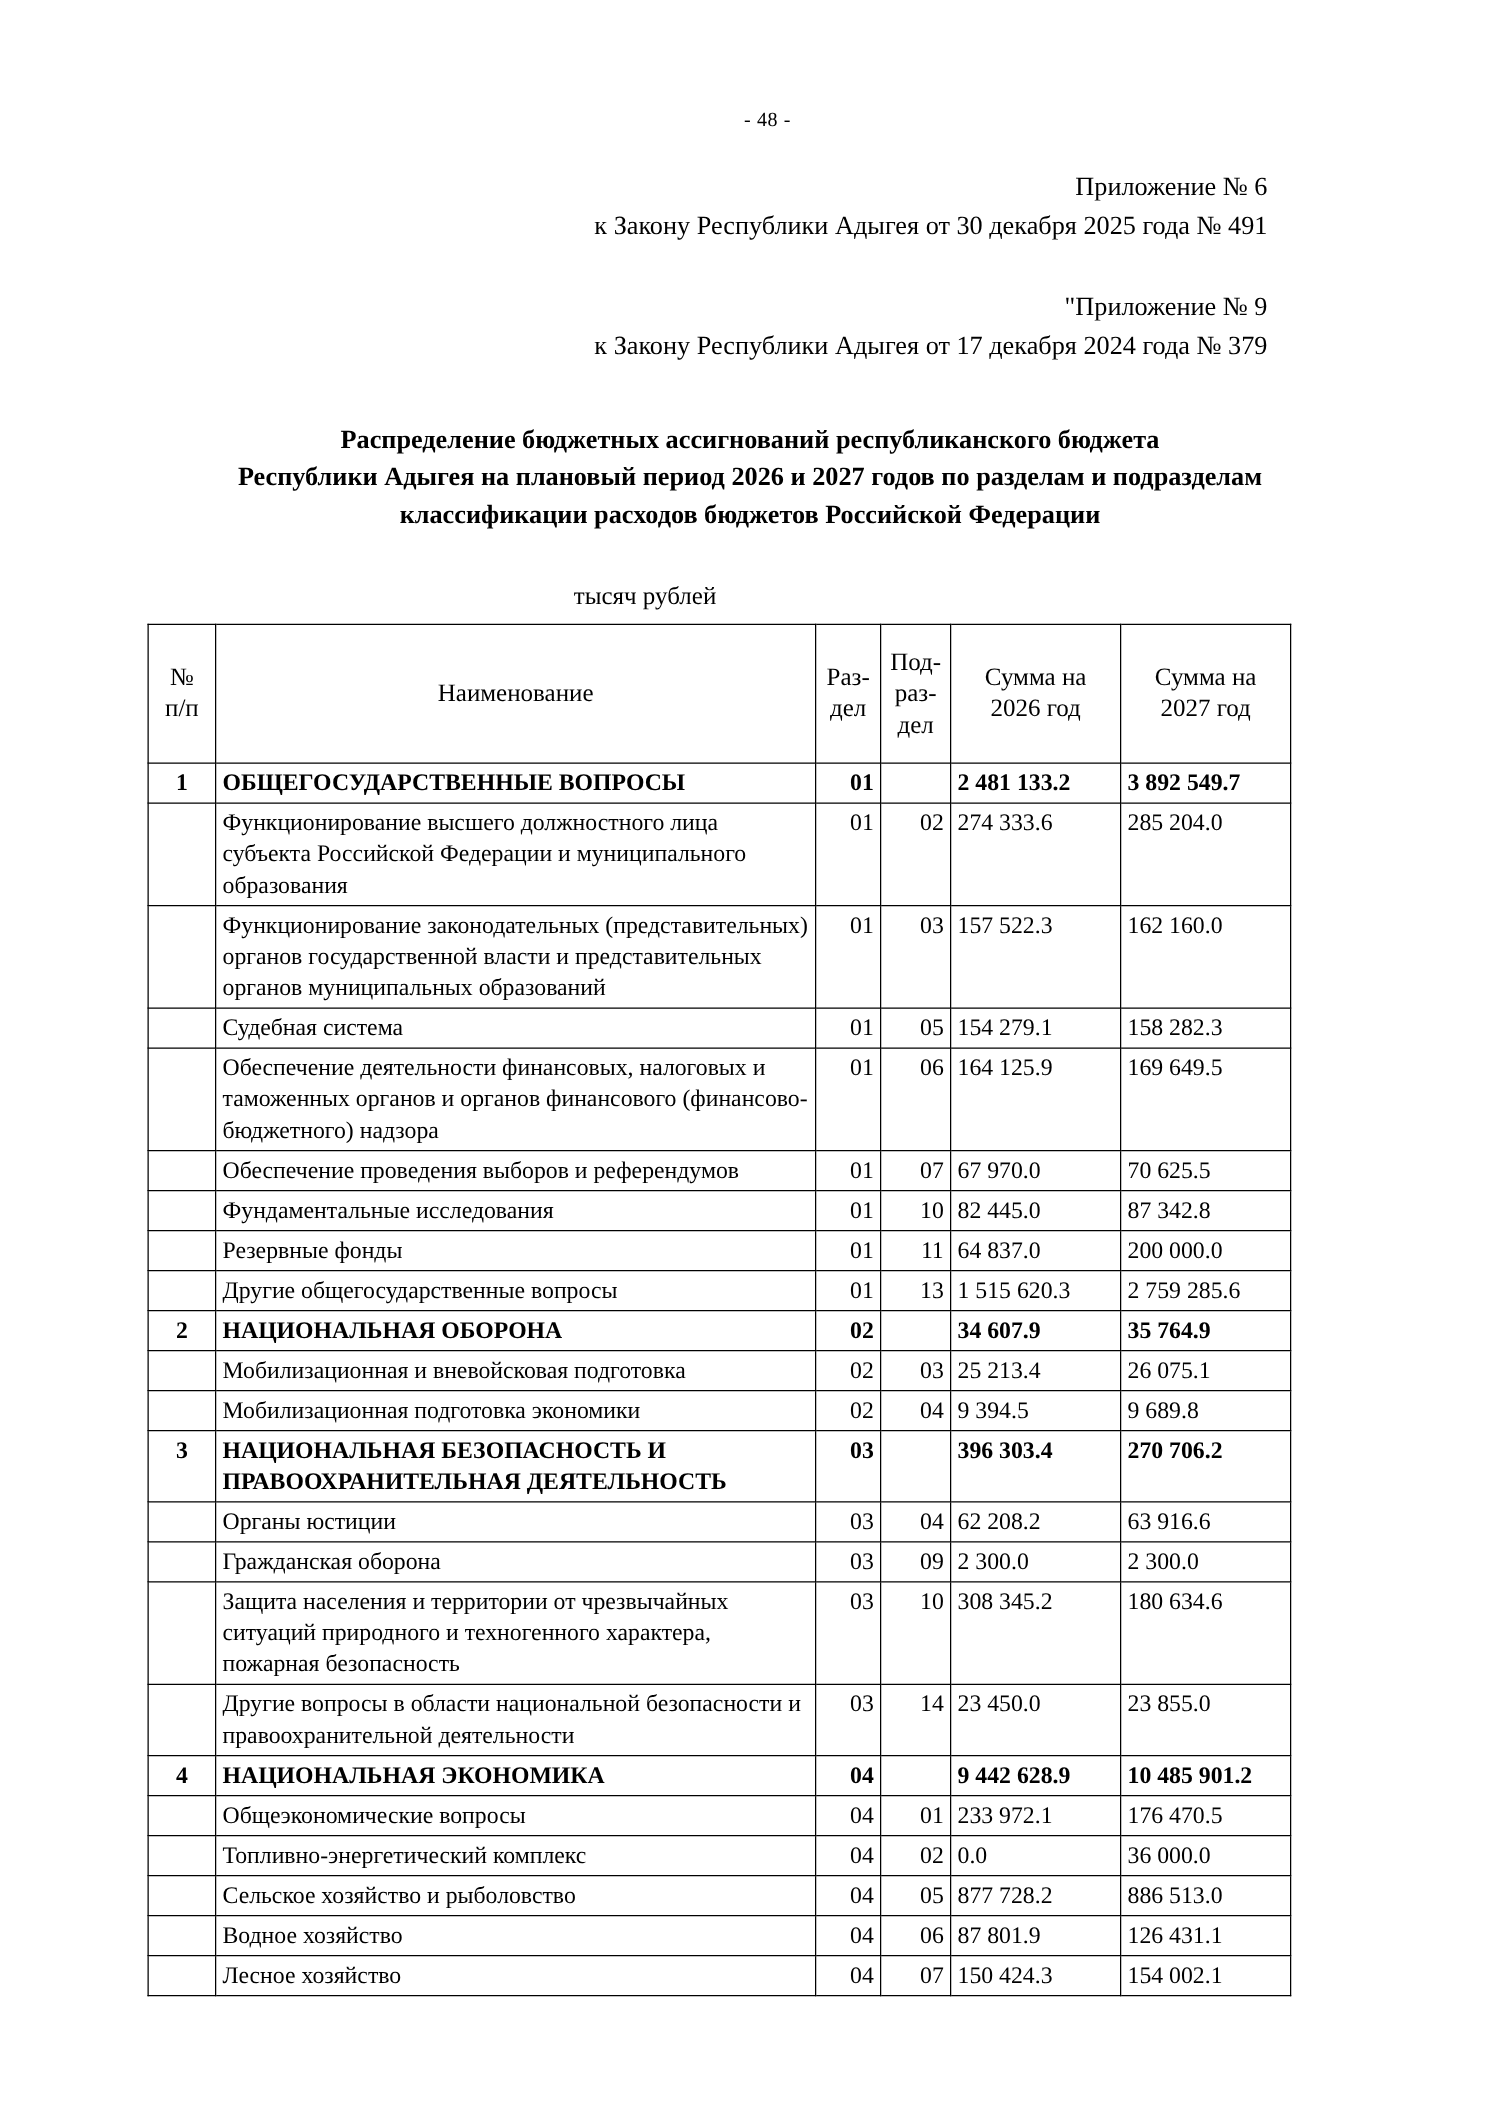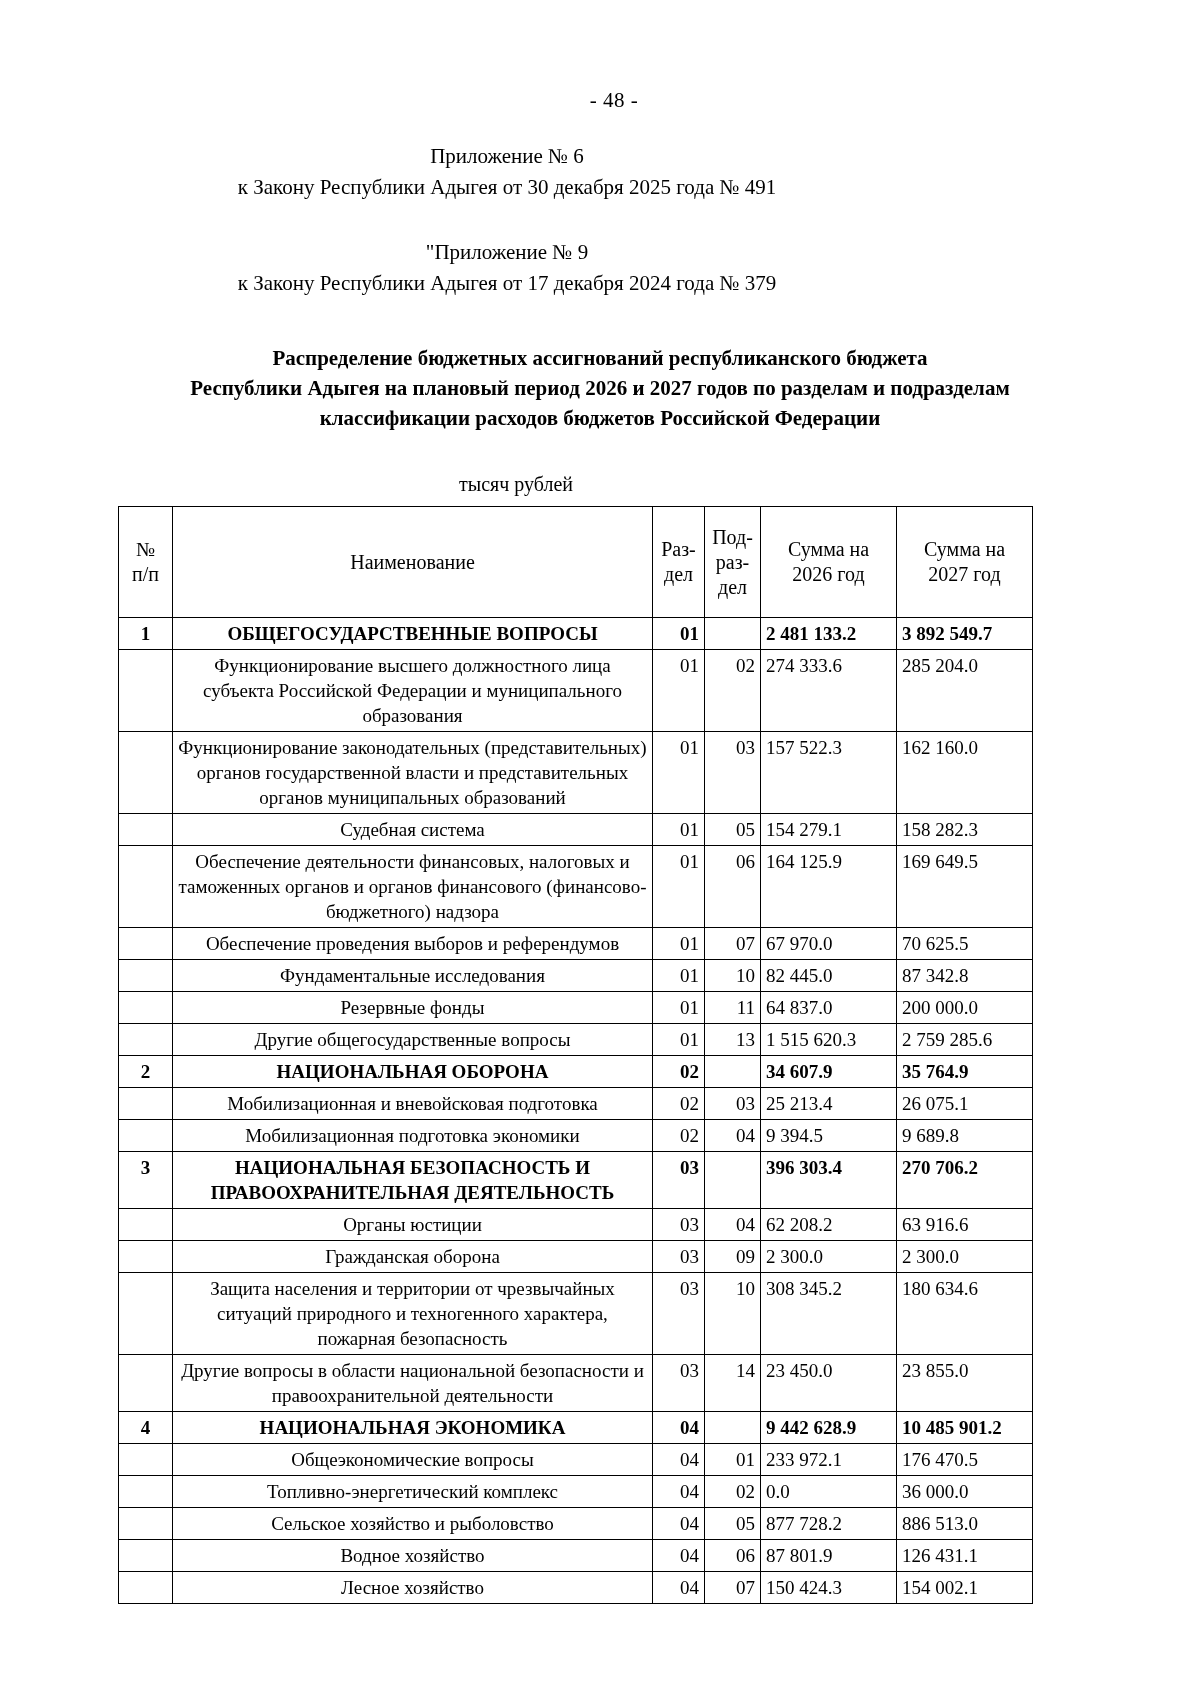--- a/index.html
+++ b/index.html
@@ -19,36 +19,36 @@
     width: 1200px;
     height: 1687px;
     box-sizing: border-box;
     padding: 0;
     position: relative;
   }
 
   
   .page-number {
     text-align: center;
-    font-size: 21px;
+    font-size: 16px;
     margin-top: 88px;
     letter-spacing: 0.5px;
     padding-left: 28px;
   }
 
   
   .appendix-block {
     text-align: right;
     padding-right: 186px;
     font-size: 21px;
     line-height: 31px;
   }
   .appendix-1 { margin-top: 28px; }
   .appendix-2 { margin-top: 34px; }
-  .appendix-line { display: block; white-space: nowrap; text-align: center; }
+  .appendix-line { display: block; white-space: nowrap; }
 
   
   .doc-title {
     margin-top: 44px;
     text-align: center;
     font-weight: bold;
     font-size: 21px;
     line-height: 30px;
     padding: 0 112px;
   }
@@ -91,21 +91,21 @@
   }
   
   col.c-num    { width: 54px; }
   col.c-name   { width: 480px; }
   col.c-razdel { width: 52px; }
   col.c-podraz { width: 56px; }
   col.c-sum1   { width: 136px; }
   col.c-sum2   { width: 136px; }
 
   td.num    { text-align: center; vertical-align: top; }
-  td.name   { text-align: center; }
+  td.name   { text-align: left; }
   td.code   { text-align: right; vertical-align: top; }
   td.amount { text-align: left; vertical-align: top; white-space: nowrap; }
 
   tr.section td { font-weight: bold; }
   tr.section td.name { text-transform: none; }
 
   .hdr-stack { display: block; }
 </style>
 </head>
 <body>

